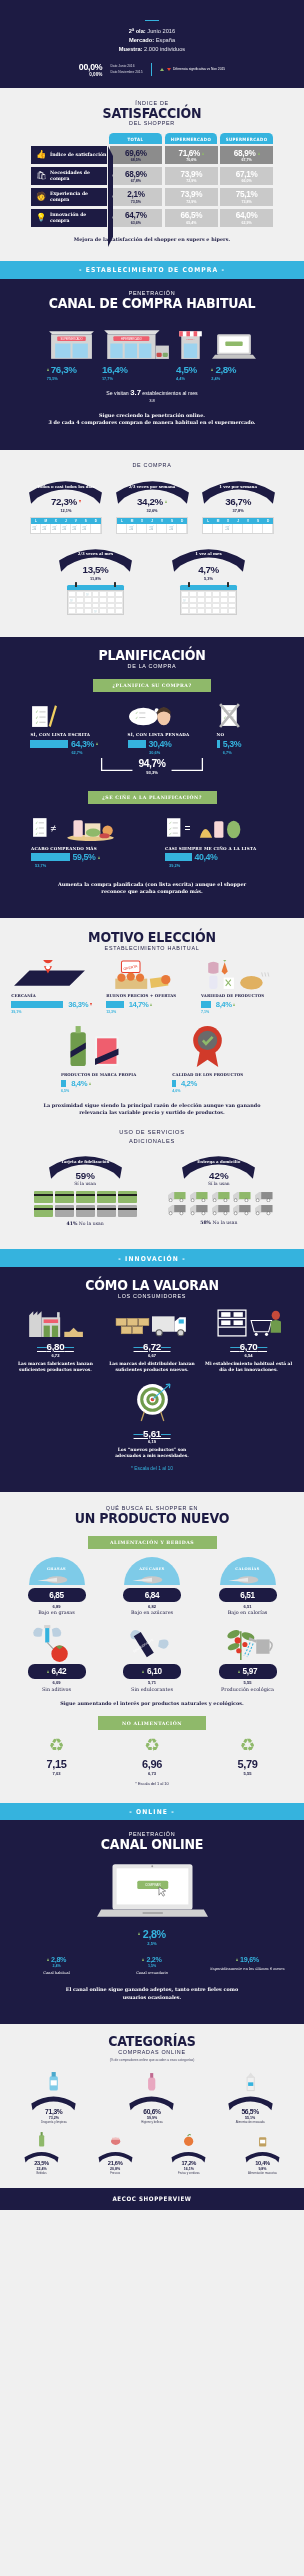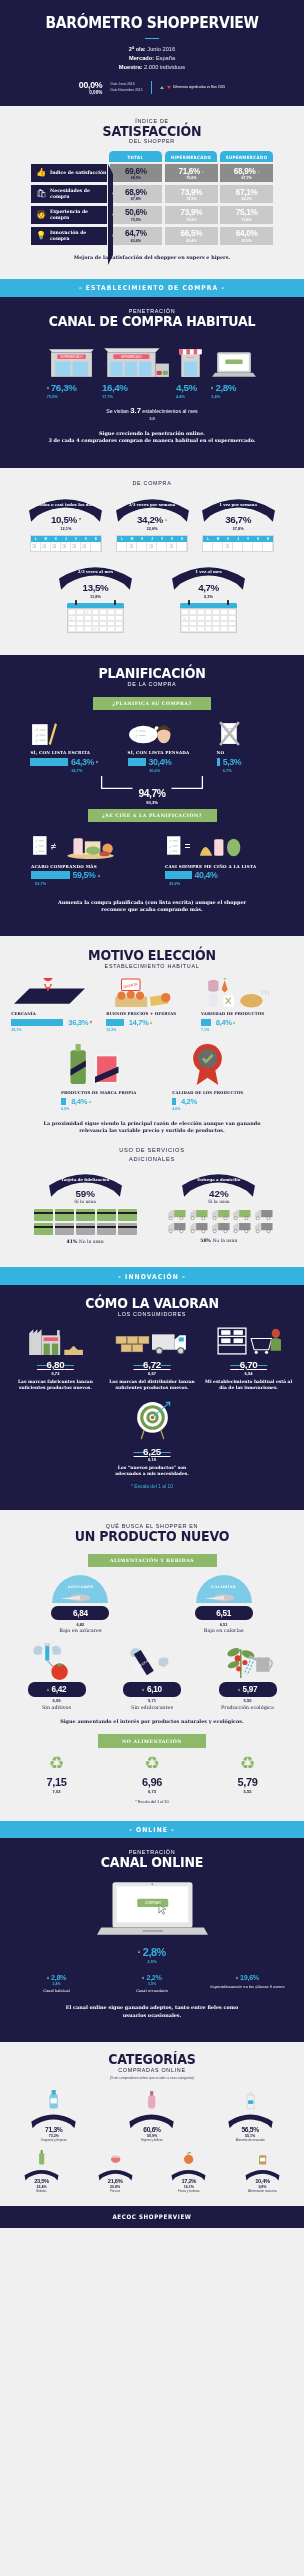--- a/index.html
+++ b/index.html
@@ -233,21 +233,20 @@
   }
   .ar-up-s { width:0;height:0;border-left:1.8px solid transparent;border-right:1.8px solid transparent;border-bottom:3.1px solid #8fb96a; }
   .ar-dn-s { width:0;height:0;border-left:1.8px solid transparent;border-right:1.8px solid transparent;border-top:3.1px solid #e8412f; }
 </style>
 </head>
 <body>
 
 <div class="wrap">
 
   <section class="sec-dark hero">
-    <div class="hero-title">BARÓMETRO SHOPPERVIEW</div>
     <div class="hero-rule"></div>
     <div class="hero-meta">
       <div><b>2ª ola:</b>
            <span>Junio 2016</span></div>
       <div><b>Mercado:</b>
            <span>España</span></div>
       <div><b>Muestra:</b>
            <span>2.000 individuos</span></div>
     </div>
     <div class="legend">
@@ -332,21 +331,21 @@
           </div>
       </div>
 
       <div class="sat-row">
         <div class="sat-lab">
             <span class="sat-ico">🧑</span>
           <span class="sat-lab-t">Experiencia de compra</span>
           </div>
         <div class="sat-cell dark-txt">
             <div class="sat-v">
-              <span>50,6%</span>
+              <span>2,1%</span>
             </div>
             <div class="sat-p">73,5%</div>
           </div>
         <div class="sat-cell lite-txt">
             <div class="sat-v">
               <span>73,9%</span>
             </div>
             <div class="sat-p">72,9%</div>
           </div>
         <div class="sat-cell lite-txt">
@@ -490,21 +489,21 @@
     <div class="arc-grid">
 
       <div class="arc-it">
         <div class="arc">
           <svg class="arc-svg" width="77" height="29" viewBox="0 0 150 56">
             <path d="M8,52 L4,30 Q75,-14 146,30 L142,52 L130,40 Q75,8 20,40 Z" fill="#1d1b43"></path>
           </svg>
           <div class="arc-cap">Todos o casi todos los días</div>
         </div>
         <div class="arc-v">
-            <span>10,5%</span>
+            <span>72,3%</span>
             <i class="ar-dn-s"></i>
           </div>
         <div class="arc-p">12,1%</div>
         <div class="week">
           <div class="week-col">
               <div class="week-h">L</div>
               <div class="week-c">🛒</div>
             </div>
           <div class="week-col">
               <div class="week-h">M</div>
@@ -798,21 +797,21 @@
         </div>
         <div class="plan-p" style="margin-left:6.2px">6,7%</div>
       </div>
     </div>
 
     <div class="brace">
       <svg width="134" height="21.6" style="display:block;margin:0 auto" viewBox="0 0 260 42">
         <path d="M32,2 L32,26 L92,26" stroke="#fff" stroke-width="2.5" fill="none"></path>
         <path d="M228,2 L228,26 L168,26" stroke="#fff" stroke-width="2.5" fill="none"></path>
       </svg>
-      <div style="position:absolute;top:13px;left:0;width:100%">
+      <div style="position:absolute;top:1px;left:0;width:100%">
         <div class="total-v">94,7%</div>
         <div class="total-p">93,3%</div>
       </div>
     </div>
 
     <div class="ribbon" style="width:129px;margin-top:13.4px">¿SE CIÑE A LA PLANIFICACIÓN?</div>
 
     <div class="plan-row" style="gap:31px;margin-top:10.3px">
       <div class="plan-it" style="width:103px">
         <div class="plan-ico">
@@ -1191,39 +1190,54 @@
           <circle cx="40" cy="34" r="18" fill="#fff"></circle>
             <circle cx="40" cy="34" r="12" fill="#6f9b4c"></circle>
           <circle cx="40" cy="34" r="6" fill="#fff"></circle>
             <circle cx="40" cy="34" r="3.5" fill="#e8412f"></circle>
           <line x1="40" y1="34" x2="74" y2="4" stroke="#35b3de" stroke-width="2.2"></line>
           <path d="M74,4 l-8,1 M74,4 l-1,8" stroke="#35b3de" stroke-width="2.2"></path>
           <line x1="24" y1="58" x2="18" y2="76" stroke="#c0a060" stroke-width="2.5"></line>
           <line x1="56" y1="58" x2="62" y2="76" stroke="#c0a060" stroke-width="2.5"></line>
           </svg>
       </div>
-      <div class="inn-v"><i>—</i><span>6,25</span><i>—</i></div>
+      <div class="inn-v"><i>—</i><span>5,61</span><i>—</i></div>
       <div class="inn-p">6,19</div>
       <div class="inn-t">
         <div>Los “nuevos productos” son</div>
         <div>adecuados a mis necesidades.</div>
       </div>
     </div>
 
     <div class="scale">* Escala del 1 al 10</div>
     <div style="height:11.3px"></div>
   </section>
 
   <section class="sec-light np">
     <div class="h-sub">QUÉ BUSCA EL SHOPPER EN</div>
     <div class="h-main">UN PRODUCTO NUEVO</div>
 
     <div class="ribbon" style="width:129px">ALIMENTACIÓN Y BEBIDAS</div>
 
     <div class="np-row">
+      <div class="np-it">
+        <div class="gauge">
+          <svg width="58" height="29" viewBox="0 0 112 56">
+              <path d="M2,54 A54,54 0 0 1 110,54 Z" fill="#7ecbe8"></path>
+            <ellipse cx="56" cy="44" rx="20" ry="7" fill="#c9c9c9"></ellipse>
+            <polygon points="18,46 56,40 56,48" fill="#e8e8e8"></polygon>
+            </svg>
+          <div class="gauge-lab">GRASAS</div>
+        </div>
+        <div class="pill">
+            <span>6,85</span>
+          </div>
+        <div class="np-p">6,89</div>
+        <div class="np-t">Bajo en grasas</div>
+      </div>
       <div class="np-it">
         <div class="gauge">
           <svg width="58" height="29" viewBox="0 0 112 56">
               <path d="M2,54 A54,54 0 0 1 110,54 Z" fill="#7ecbe8"></path>
             <ellipse cx="56" cy="44" rx="20" ry="7" fill="#c9c9c9"></ellipse>
             <polygon points="18,46 56,40 56,48" fill="#e8e8e8"></polygon>
             </svg>
           <div class="gauge-lab">AZÚCARES</div>
         </div>
         <div class="pill">

